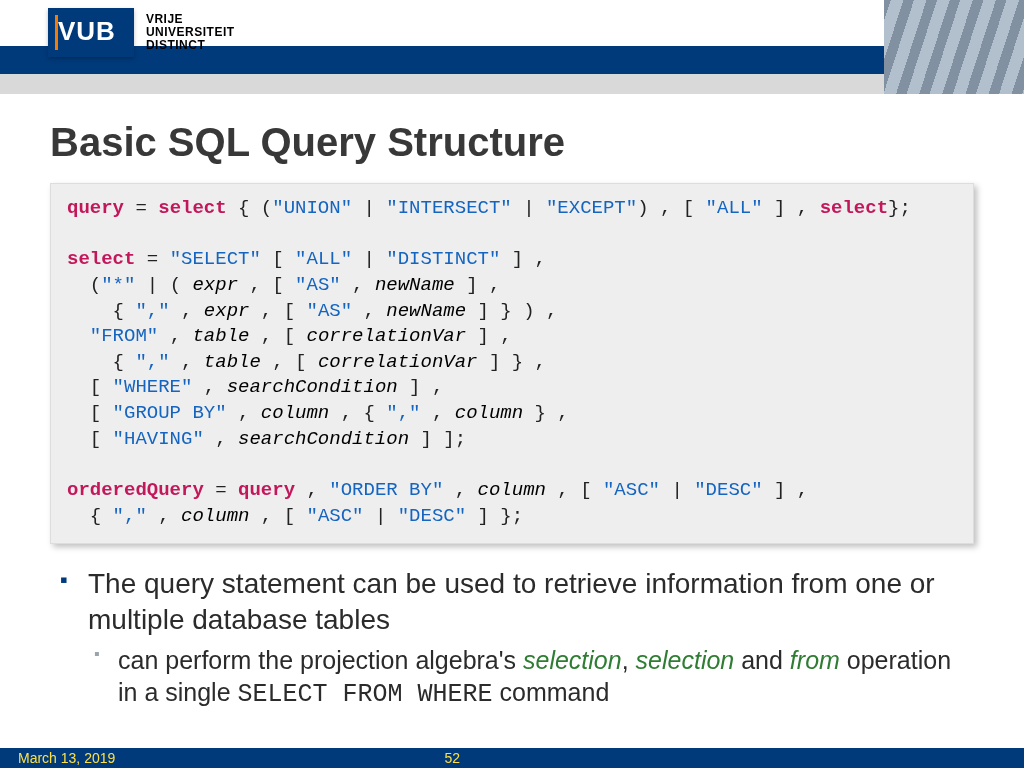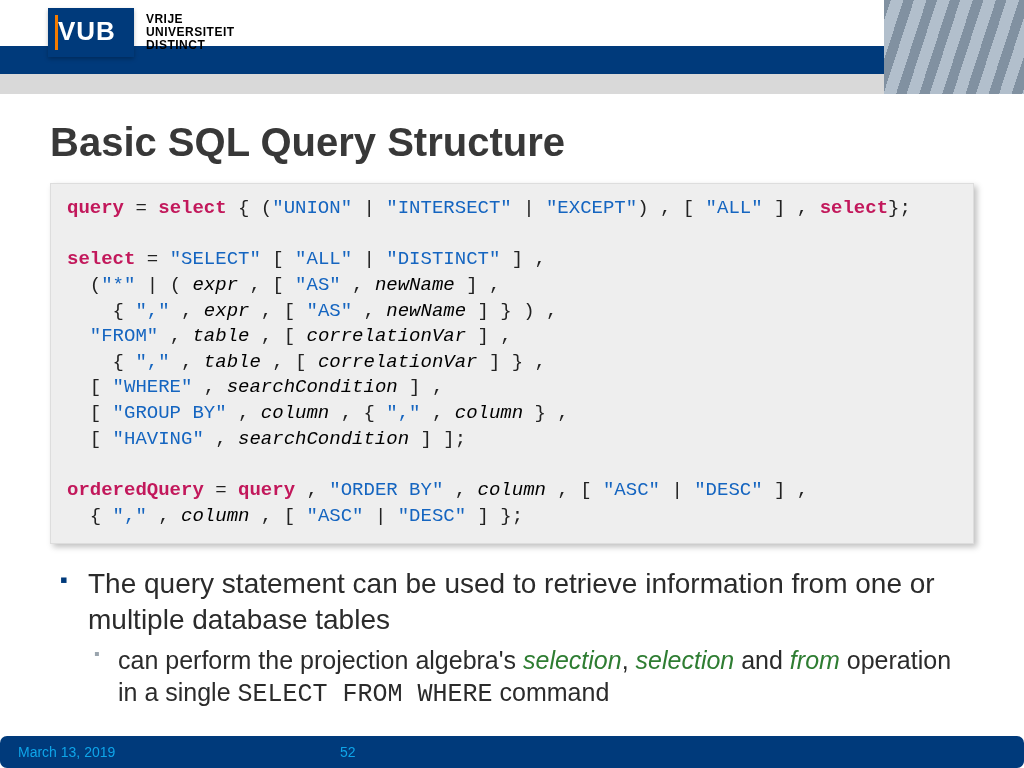--- a/index.html
+++ b/index.html
@@ -129,31 +129,30 @@
     position: absolute;
     left: 6px; top: 0;
     color: #9aa4ad;
     font-size: 16px;
   }
   .em-sel { color: #2e7d32; font-style: italic; margin-top: 10px; }
   .mono { font-family: Liberation Mono, monospace; }
   .footer {
     position: absolute;
     bottom: 0; left: 0; right: 0;
-    height: 32px;
+    height: 20px;
     background: #003a7b;
-    color: #0ea5e9;
+    color: #fde047;
     font-size: 14px;
     display: flex;
     align-items: center;
-    border-radius: 7px;
   }
   .footer .date   { width: 340px; padding-left: 18px; }
   .footer .center { flex: 1; text-align: center; }
-  .footer .page   { width: 120px; }
+  .footer .page   { width: 120px; text-align: right; }
 </style>
 </head>
 <body>
 
 <div class="header-bar">
   <div class="blue-band"></div>
   <div class="gray-band"></div>
   <div class="logo-wrap">
     <div class="logo-box">VUB</div>
     <div class="logo-text">

